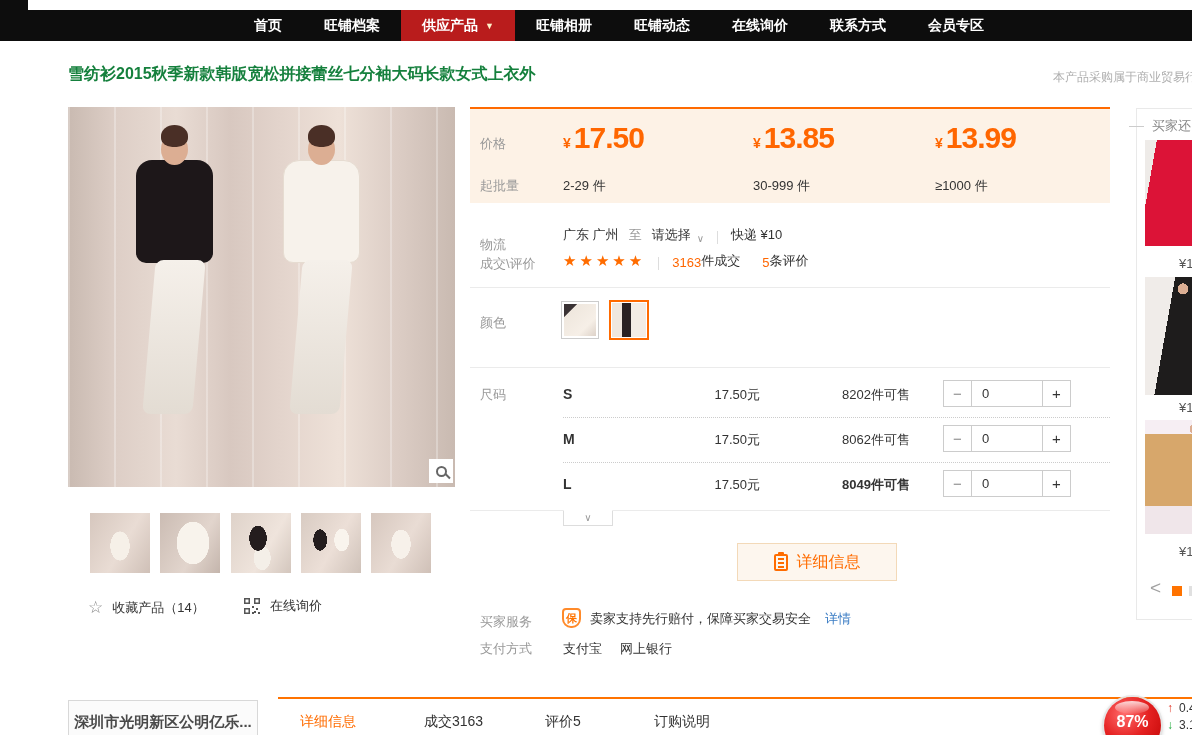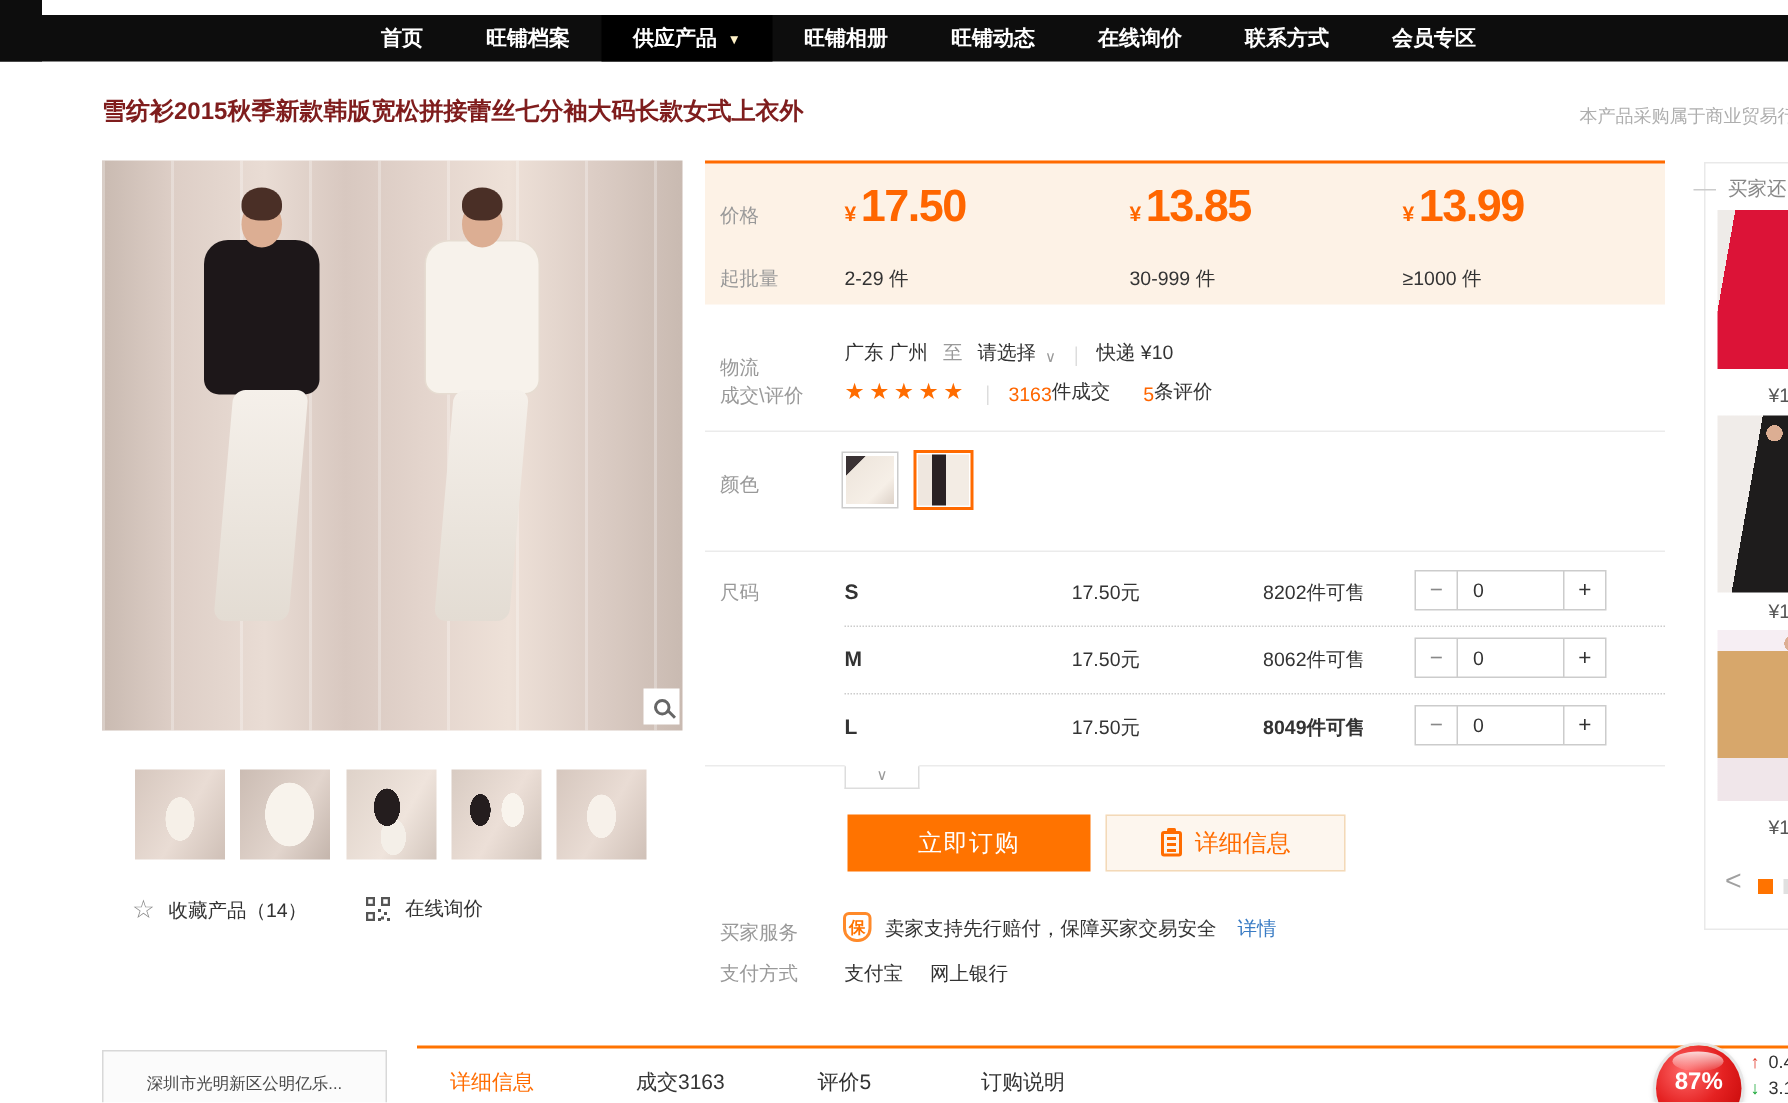--- a/index.html
+++ b/index.html
@@ -4,25 +4,25 @@
 <style>
   * { margin:0; padding:0; box-sizing:border-box; }
   body { font-family:"Liberation Sans","DejaVu Sans",sans-serif; background:#fff; }
   .page { position:relative; width:1192px; height:735px; overflow:hidden; background:#fff; }
 
   
   .corner-logo { position:absolute; left:0; top:0; width:28px; height:41px; background:#0d0d0d; }
   .topbar { position:absolute; left:0; top:10px; right:0; height:31px; background:#0d0d0d; }
   .nav-list { position:absolute; left:233px; top:10px; height:31px; display:flex; }
   .nav-item { display:flex; align-items:center; padding:0 21px; color:#fff; font-size:14px; font-weight:bold; cursor:pointer; white-space:nowrap; }
-  .nav-item.active { background:#000000; }
+  .nav-item.active { background:#b91c1c; }
   .nav-caret { font-size:9px; color:#fff2c8; margin-left:7px; }
 
   
-  .prod-title { position:absolute; left:68px; top:64px; font-size:16px; font-weight:bold; color:#7f1d1d; white-space:nowrap; }
+  .prod-title { position:absolute; left:68px; top:64px; font-size:16px; font-weight:bold; color:#15803d; white-space:nowrap; }
   .trade-note { position:absolute; left:1053px; top:69px; font-size:12px; color:#aeaeae; white-space:nowrap; }
 
   
   .main-img { position:absolute; left:68px; top:107px; width:387px; height:380px; overflow:hidden;
     background:linear-gradient(90deg,#c9bab1 0%,#ddcec6 12%,#e9dcd4 28%,#d8c8c0 42%,#e3d4cc 55%,#eee1d8 70%,#dccdc5 85%,#c9bab1 100%); }
   .mirror { position:absolute; inset:0; background:repeating-linear-gradient(90deg,rgba(255,255,255,.28) 0 2px,transparent 2px 46px); }
   .model { position:absolute; top:7%; width:25%; height:88%; }
   .model-a { left:15%; } .model-b { left:53%; }
   .head { width:27px; height:31px; border-radius:50%; background:radial-gradient(circle at 50% 62%,#dcae93 60%,#bd8d72); margin:0 auto; position:relative; }
   .head::before { content:""; position:absolute; top:-9px; left:0; right:0; height:22px; border-radius:50% 50% 42% 42%; background:#4a2f26; }
@@ -105,21 +105,21 @@
   .aside-price { position:absolute; left:1179px; font-size:13px; color:#555; white-space:nowrap; }
   .ap1 { top:256px; } .ap2 { top:400px; } .ap3 { top:544px; }
   .aside-prev { position:absolute; left:1150px; top:577px; font-size:19px; color:#a0a0a0; cursor:pointer; }
   .dot { position:absolute; top:586px; width:10px; height:10px; cursor:pointer; }
   .dot1 { left:1172px; background:#ff7300; }
   .dot2 { left:1189px; background:#e0e0e0; }
 
   
   .footer-line { position:absolute; left:278px; right:0; top:697px; height:2px; background:#ff7300; }
   .company-box { position:absolute; left:68px; top:700px; width:190px; height:44px; border:1px solid #d8d8d8; background:#fbfbfb; display:flex; align-items:center; justify-content:center; cursor:pointer; }
-  .company-box span { font-size:11px; font-weight:normal; color:#4a4a4a; white-space:nowrap; }
+  .company-box span { font-size:15px; font-weight:bold; color:#4a4a4a; white-space:nowrap; }
   .ftab { position:absolute; top:713px; font-size:14px; color:#333; cursor:pointer; white-space:nowrap; }
   .ftab.active { color:#ff6c00; }
   .ft0 { left:300px; } .ft1 { left:424px; } .ft2 { left:545px; } .ft3 { left:654px; }
 
   .rate-badge { position:absolute; left:1104px; top:697px; width:57px; height:57px; border-radius:50%;
     background:radial-gradient(circle at 35% 30%,#ff6a6a 0%,#e52222 45%,#bd0000 100%);
     box-shadow:0 0 0 2px rgba(230,230,230,.9), 0 2px 5px rgba(0,0,0,.35); z-index:5; cursor:pointer;
     display:flex; justify-content:center; }
   .rate-badge::before { content:""; position:absolute; left:11px; top:4px; width:34px; height:13px; border-radius:50%;
     background:linear-gradient(rgba(255,255,255,.8),rgba(255,255,255,.05)); }
@@ -292,21 +292,20 @@
     <div class="step-btn">−</div>
     <input class="step-input" value="0" style="">
     <div class="step-btn plus">+</div>
   </div>
 
   <div class="hr" style="top:510px;"></div>
   <div class="expand-tab">
       <span>∨</span>
     </div>
 
-  <button class="btn-order">立即订购</button>
   <div class="btn-cart">
     <span class="cart-ico"></span>
     <span>详细信息</span>
   </div>
 
   <span class="row-label" style="top:613px;">买家服务</span>
   <div class="flexrow" style="left:562px;top:608px;">
     <span class="shield">保</span>
     <span>卖家支持先行赔付，保障买家交易安全</span>
     <span class="lnk" style="margin-left:14px;">详情</span>

